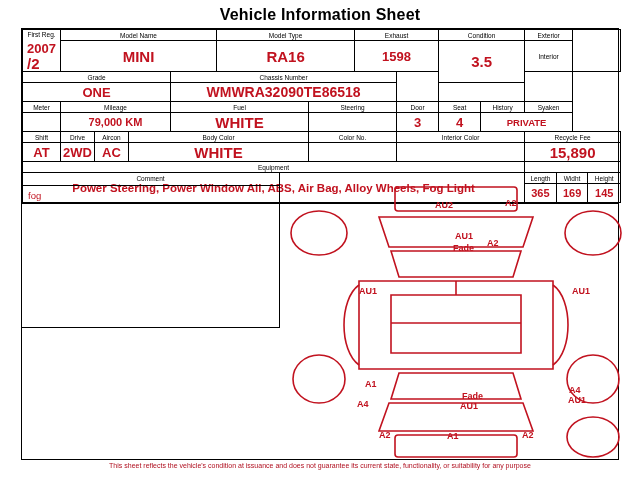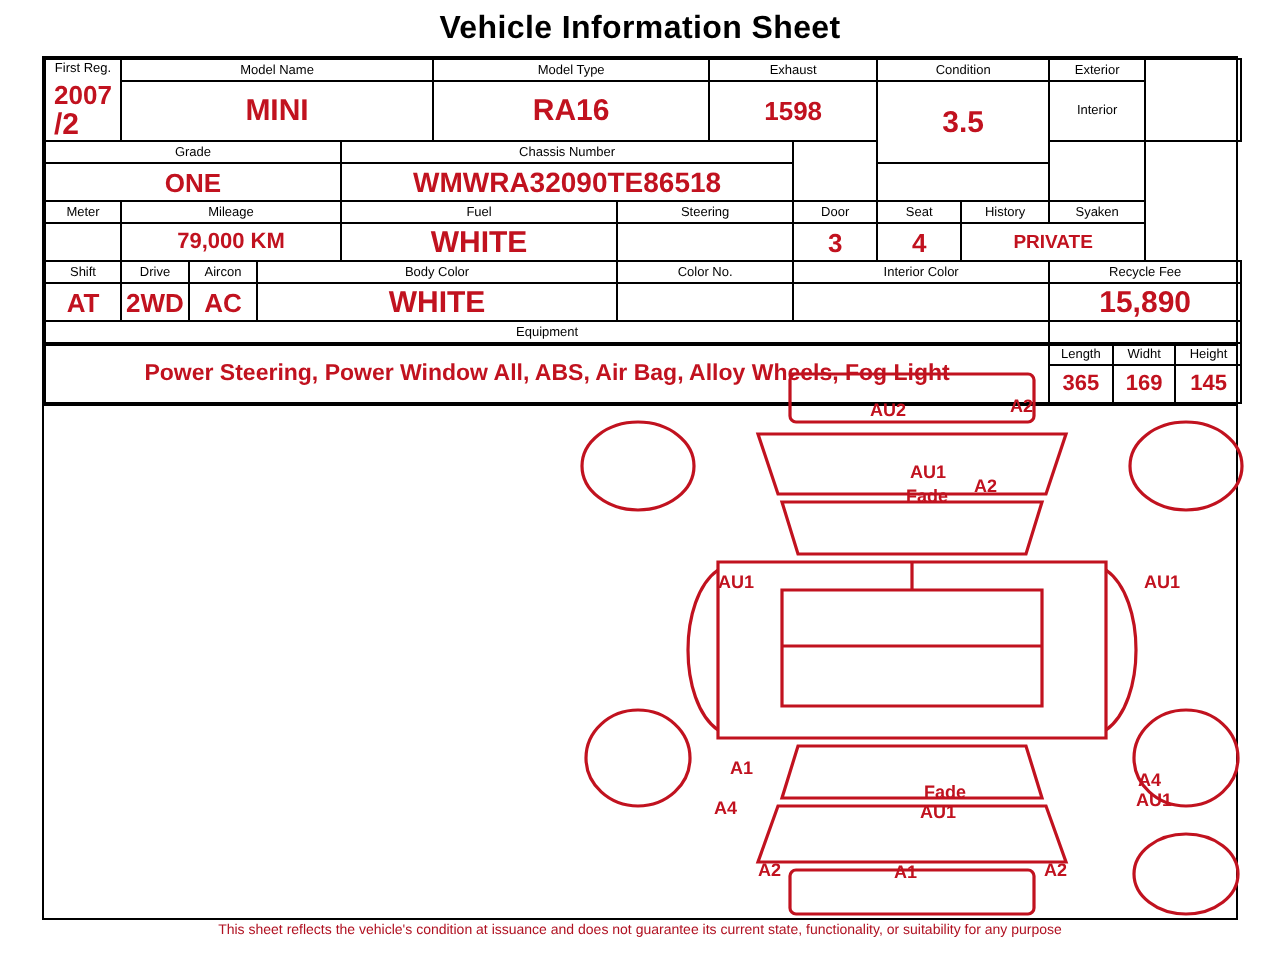--- a/index.html
+++ b/index.html
@@ -279,20 +279,24 @@
           </tbody>
               </table>
         </td>
       </tr>
     </tbody>
       </table>
   </div>
 
   <div class="lower">
 
+    <div class="comment-box">
+      <div class="boxhdr">Comment</div>
+      <div class="boxbody">fog</div>
+    </div>
 
 
     <div class="diagram">
       <svg width="338" height="286" viewBox="0 0 338 286">
         <g fill="none" stroke="#c1121f" stroke-width="1.6">
 
           <rect x="108" y="14" width="122" height="24" rx="3"></rect>
 
           <path d="M92 44 L246 44 L236 74 L102 74 Z"></path>
 

